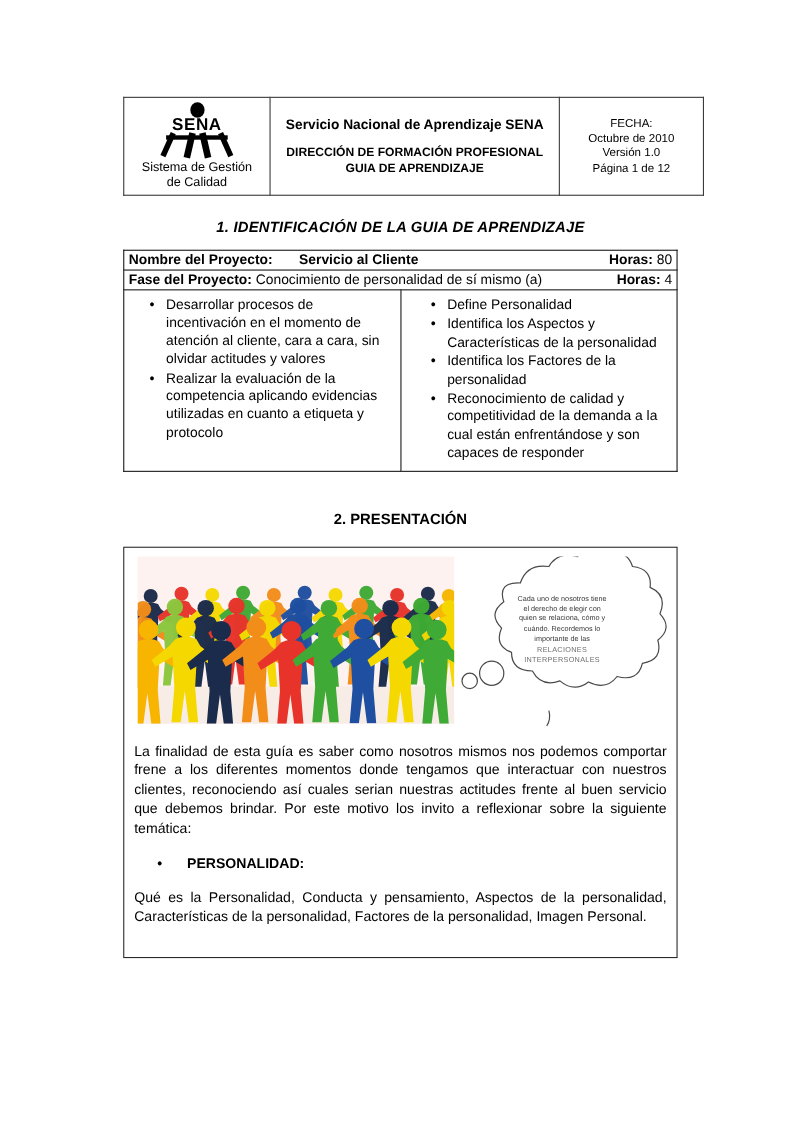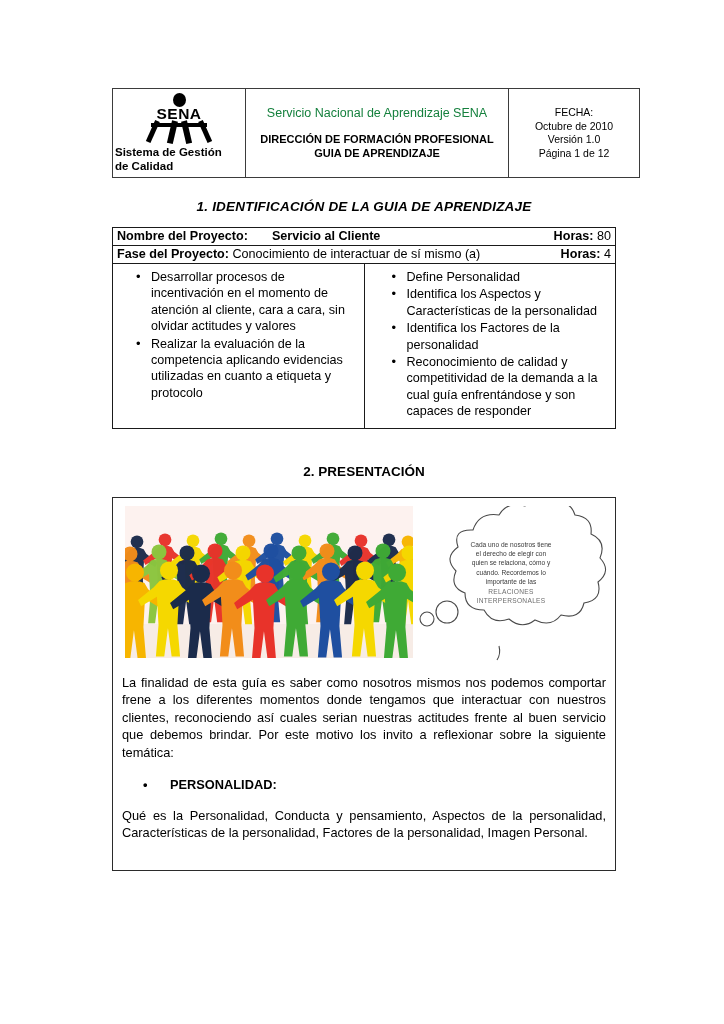--- a/index.html
+++ b/index.html
@@ -77,27 +77,27 @@
     display: block;
   }
   .bar-h { left: 9px; top: 2px; width: 56px; height: 4px; }
   .bar-l { left: 13px; top: 0px; width: 5px; height: 23px; transform: rotate(24deg); transform-origin: top center; }
   .bar-r { left: 56px; top: 0px; width: 5px; height: 23px; transform: rotate(-24deg); transform-origin: top center; }
   .bar-cl{ left: 30px; top: 0px; width: 6px; height: 23px; transform: rotate(13deg); transform-origin: top center; }
   .bar-cr{ left: 39px; top: 0px; width: 6px; height: 23px; transform: rotate(-13deg); transform-origin: top center; }
 
   .logo-caption {
     font-size: 11.5px;
-    font-weight: bold;
+    font-weight: normal;
     line-height: 14px;
-    text-align: left;
+    text-align: center;
   }
   .hdr-green {
-    color: #15803d;
-    font-weight: normal;
+    color: #000000;
+    font-weight: bold;
     font-size: 12.5px;
     line-height: 15px;
     margin-bottom: 11px;
   }
   .hdr-black {
     font-weight: bold;
     font-size: 11px;
     line-height: 14px;
   }
   .hdr-right-text {
@@ -293,38 +293,38 @@
             <span class="b">Nombre del Proyecto:</span>
             <span class="spacer-lg"></span>
             <span class="b grow">Servicio al Cliente</span>
             <span class="b">Horas:</span>&nbsp;<span class="nm">80</span>
           </div>
         </td>
       </tr>
       <tr class="row2">
         <td colspan="2">
           <div class="cell-flex">
-            <span class="b">Fase del Proyecto:</span>&nbsp;<span class="nm grow">Conocimiento de interactuar de sí mismo (a)</span>
+            <span class="b">Fase del Proyecto:</span>&nbsp;<span class="nm grow">Conocimiento de personalidad de sí mismo (a)</span>
             <span class="b">Horas:</span>&nbsp;<span class="nm">4</span>
           </div>
         </td>
       </tr>
       <tr>
         <td class="col-left">
           <ul class="bl">
             <li>Desarrollar procesos de incentivación en el momento de atención al cliente, cara a cara, sin olvidar actitudes y valores</li>
             <li>Realizar la evaluación de la competencia aplicando evidencias utilizadas en cuanto a etiqueta y protocolo</li>
           </ul>
         </td>
         <td class="col-right">
           <ul class="bl right">
             <li>Define Personalidad</li>
             <li>Identifica los Aspectos y Características de la personalidad</li>
             <li>Identifica los Factores de la personalidad</li>
-            <li>Reconocimiento de calidad y competitividad de la demanda a la cual guía enfrentándose y son capaces de responder</li>
+            <li>Reconocimiento de calidad y competitividad de la demanda a la cual están enfrentándose y son capaces de responder</li>
           </ul>
         </td>
       </tr>
     </tbody>
       </table>
 
     <div class="section-title-2">2. PRESENTACIÓN</div>
 
     <div class="presbox">
 

